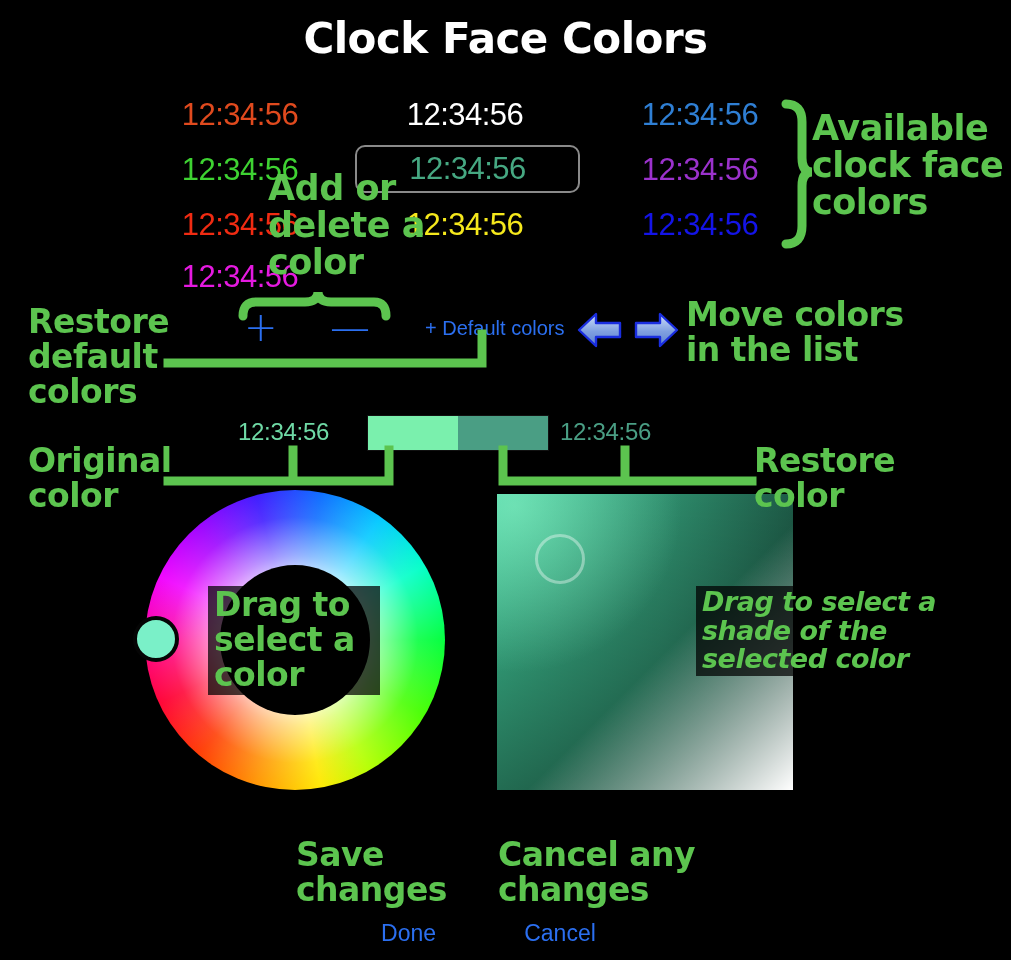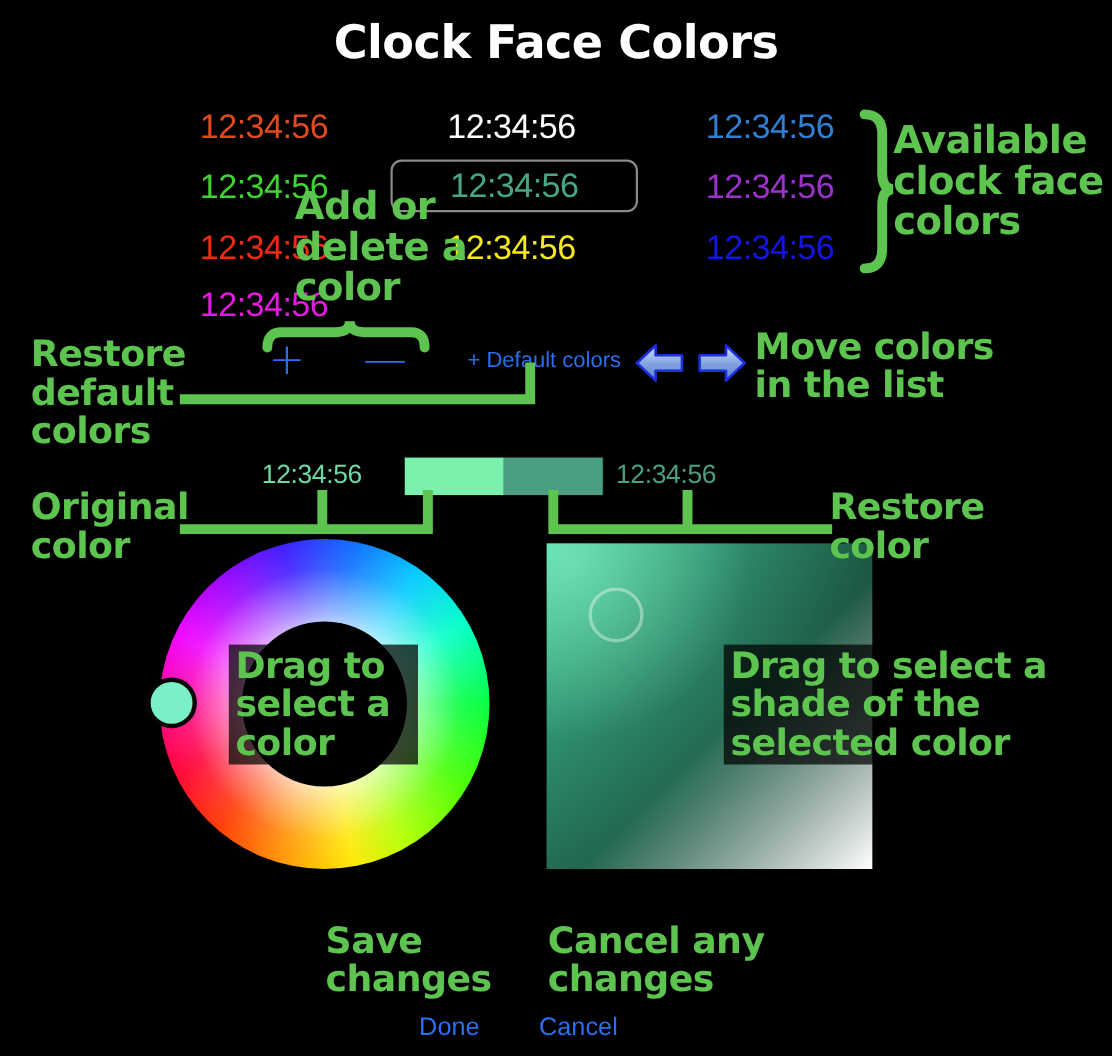--- a/index.html
+++ b/index.html
@@ -132,21 +132,21 @@
   #shade-knob{
     position:absolute;left:38px;top:40px;
     width:50px;height:50px;border-radius:50%;
     border:3px solid rgba(255,255,255,0.38);
     box-sizing:border-box;
   }
 
   
   #done-btn{top:920px;left:296px;width:140px;text-align:right;
     color:#2b6ff0;font-size:23px;}
-  #cancel-btn{top:920px;left:490px;width:140px;
+  #cancel-btn{top:920px;left:490px;width:140px;text-align:center;
     color:#2b6ff0;font-size:23px;}
 
   
   .anno{
     color:#5cc44f;
     font-weight:bold;
     font-family:"DejaVu Sans","Liberation Sans",sans-serif;
     line-height:1.06;
     letter-spacing:-0.5px;
     white-space:pre-line;
@@ -156,21 +156,21 @@
     padding:2px 6px;
   }
 
   #anno-available{top:110px;left:812px;font-size:35px;width:200px;}
   #anno-adddelete{top:170px;left:268px;font-size:35px;width:180px;}
   #anno-restore{top:305px;left:28px;font-size:33px;width:180px;}
   #anno-move{top:298px;left:686px;font-size:33px;width:300px;}
   #anno-original{top:444px;left:28px;font-size:33px;width:180px;}
   #anno-current{top:444px;left:754px;font-size:33px;width:180px;}
   #anno-dragcolor{top:586px;left:208px;font-size:33px;width:160px;}
-  #anno-dragshade{top:586px;left:658px;font-size:33px;width:290px;}
+  #anno-dragshade{top:586px;left:696px;font-size:27px;width:290px;font-style:italic;}
   #anno-save{top:838px;left:296px;font-size:33px;width:170px;}
   #anno-cancel{top:838px;left:498px;font-size:33px;width:220px;}
 </style>
 </head>
 <body>
 
 <div class="abs" id="title">Clock Face Colors</div>
 
 <div class="abs" id="color-list">
 

